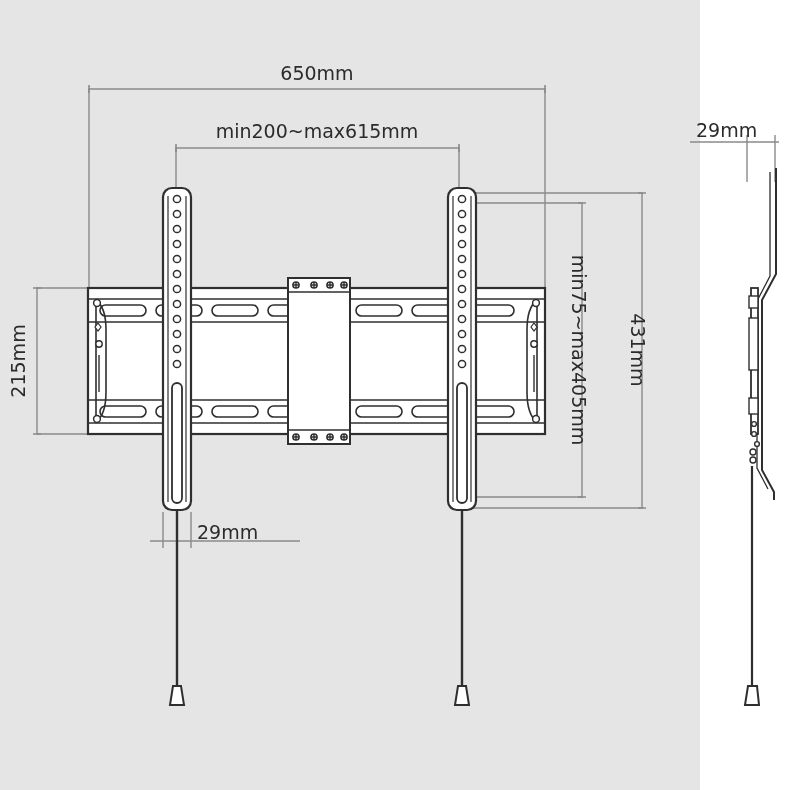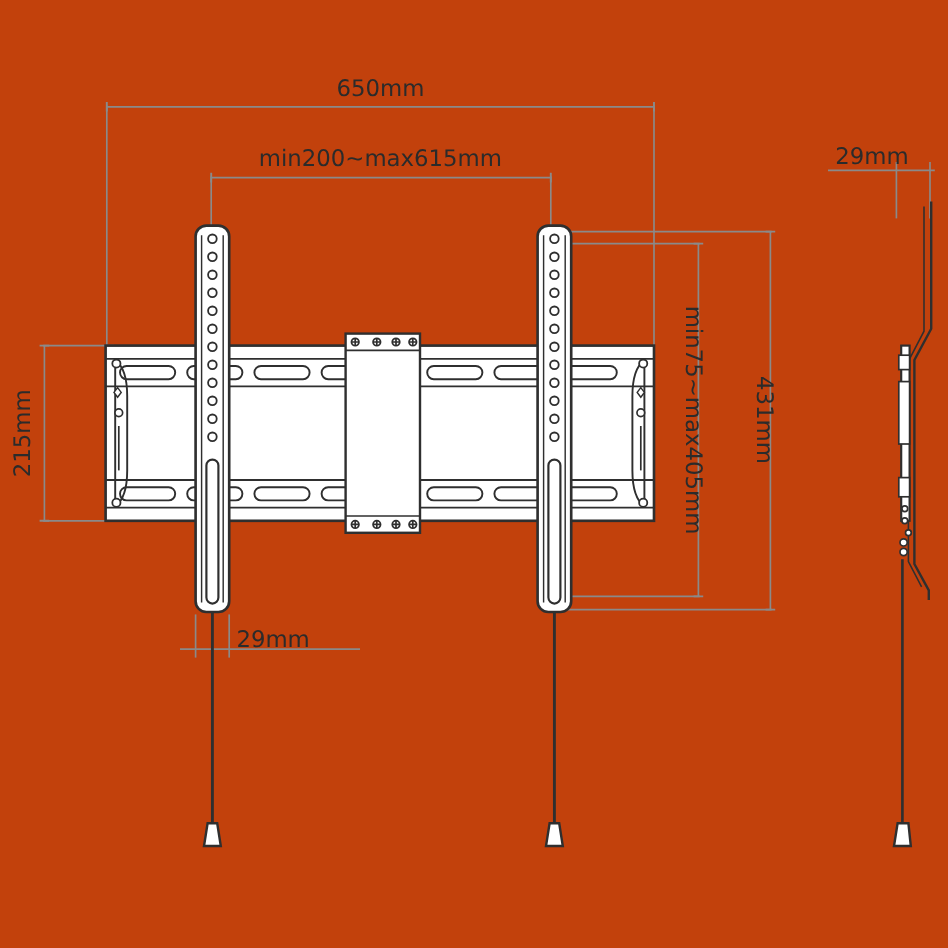--- a/index.html
+++ b/index.html
@@ -1,18 +1,18 @@
 <!DOCTYPE html>
 <html><head>
 <meta charset="utf-8">
 <style>
   html,body{margin:0;padding:0;background:#ffffff;}
   body{width:790px;height:790px;overflow:hidden;
        font-family:"DejaVu Sans","Liberation Sans",sans-serif;}
-  #stage{position:relative;width:790px;height:790px;background:#c2410c;}
+  #stage{position:relative;width:700px;height:790px;background:#e5e5e5;}
   svg{display:block;}
   .dimtext{font-family:"DejaVu Sans","Liberation Sans",sans-serif;
            font-size:19px;fill:#2b2b2b;}
 </style>
 </head>
 <body>
 
 <div id="stage">
 <svg width="790" height="790" viewBox="0 0 790 790">
 

